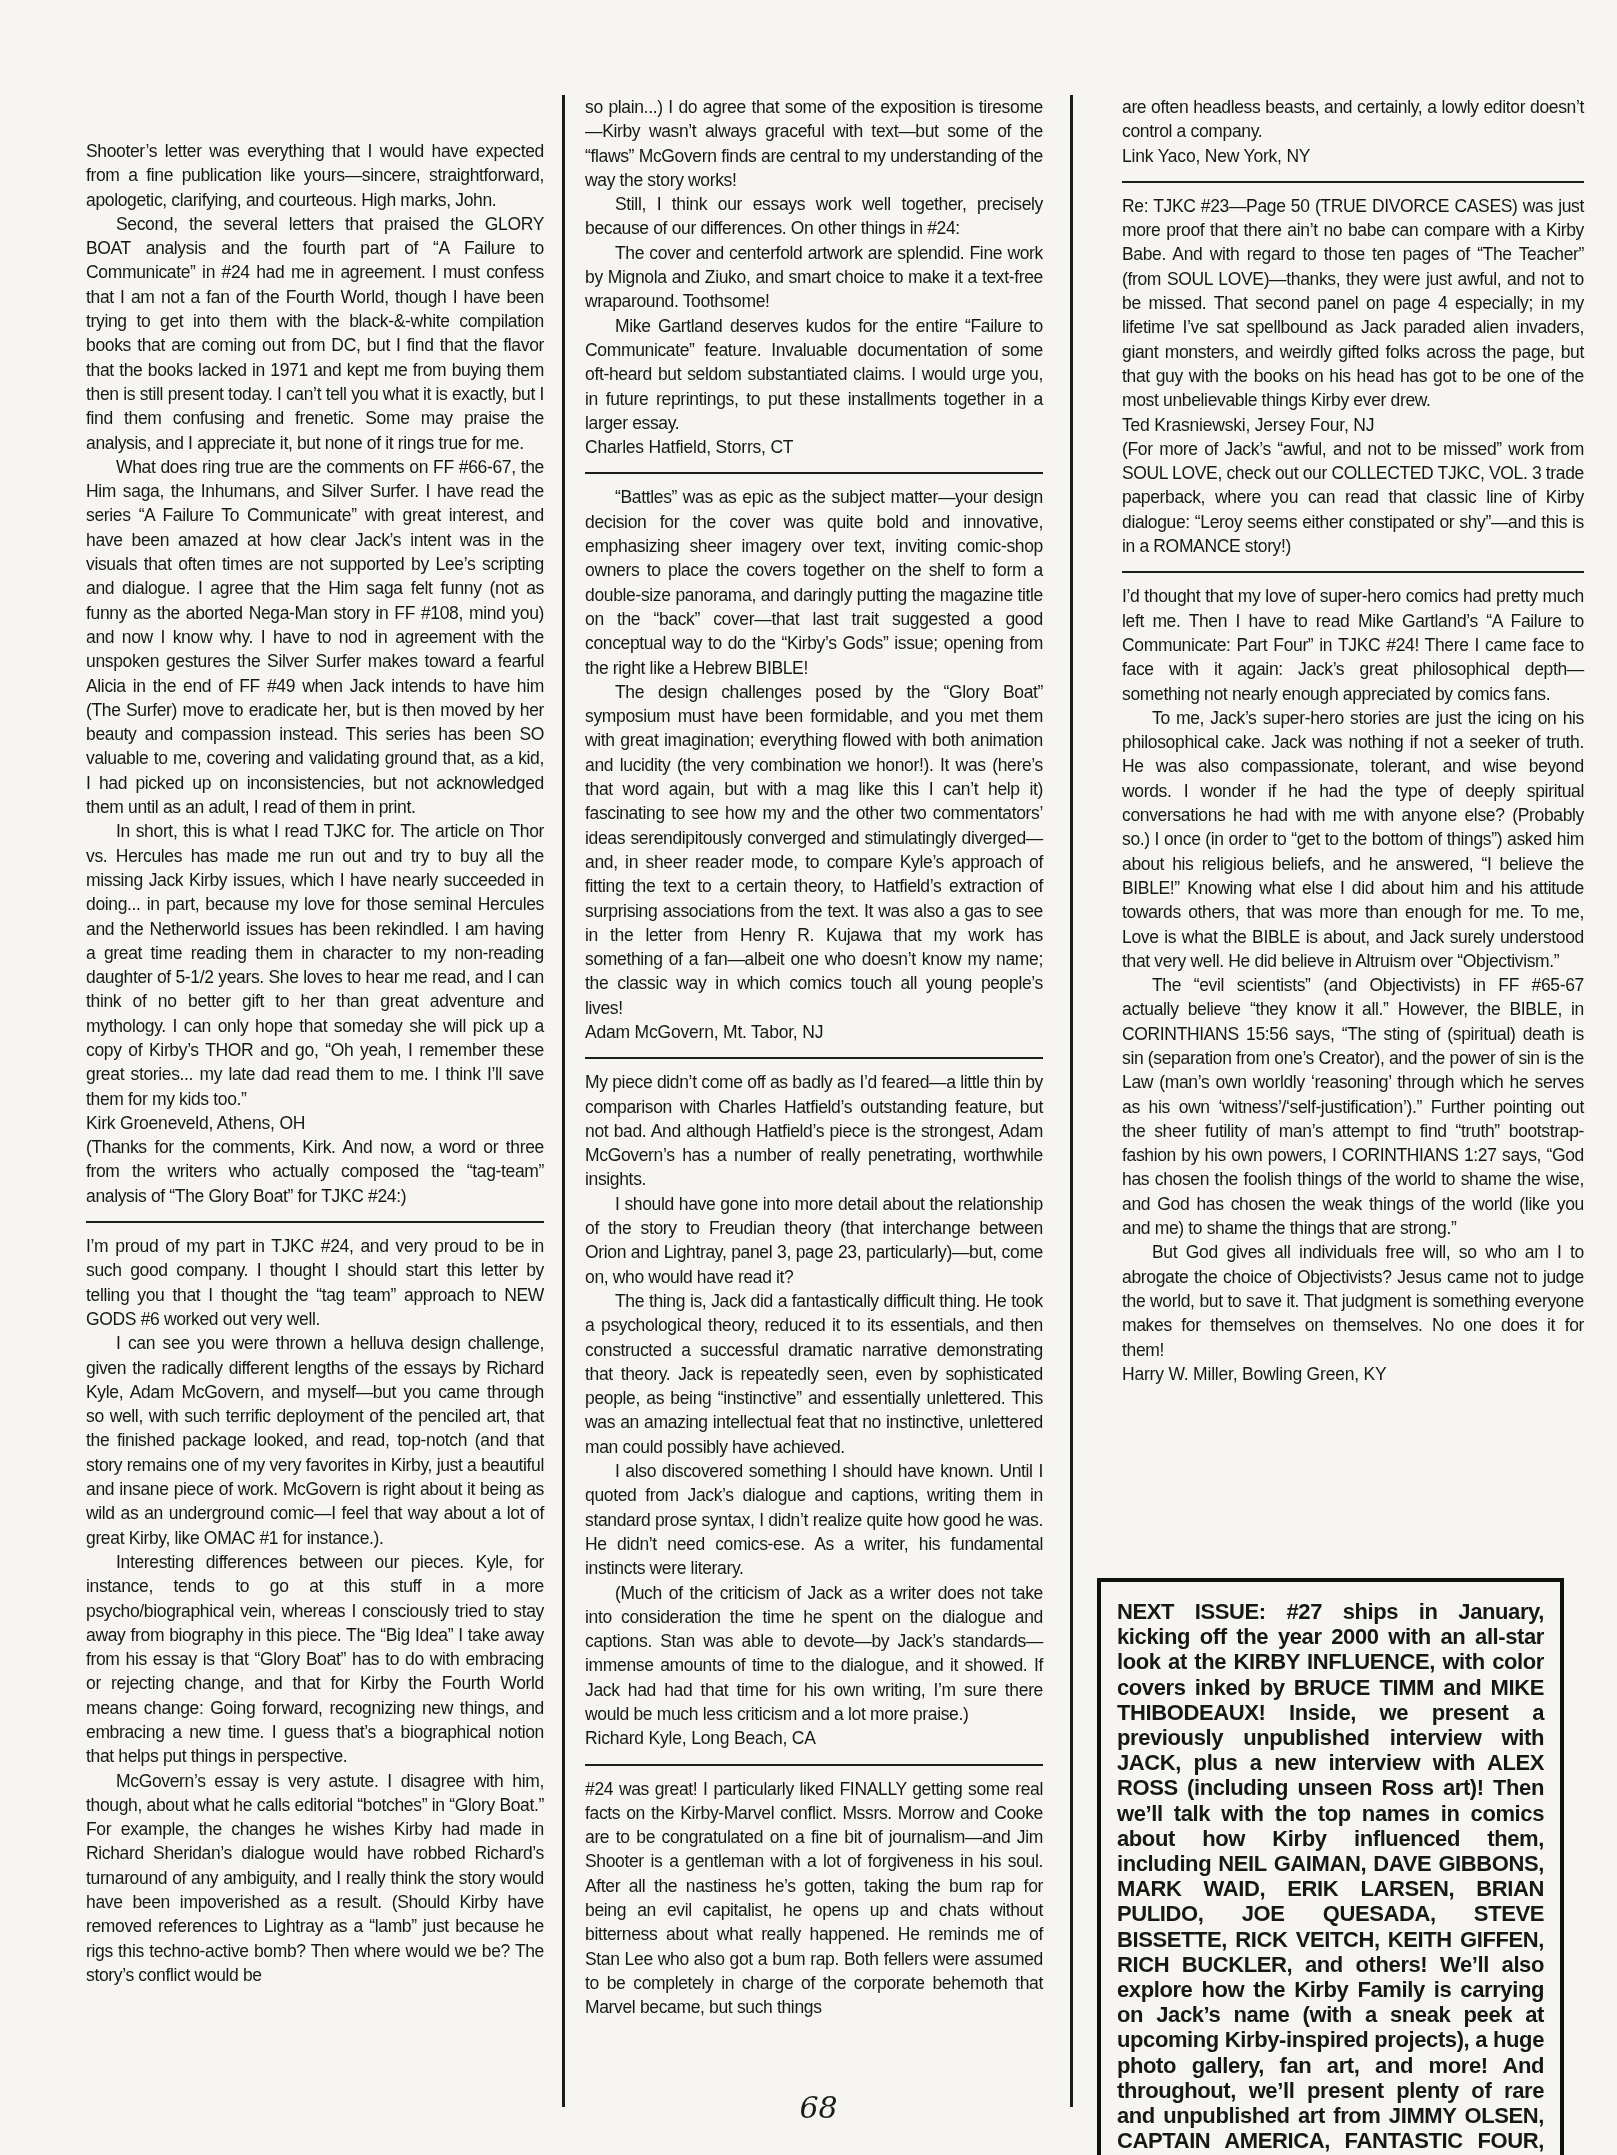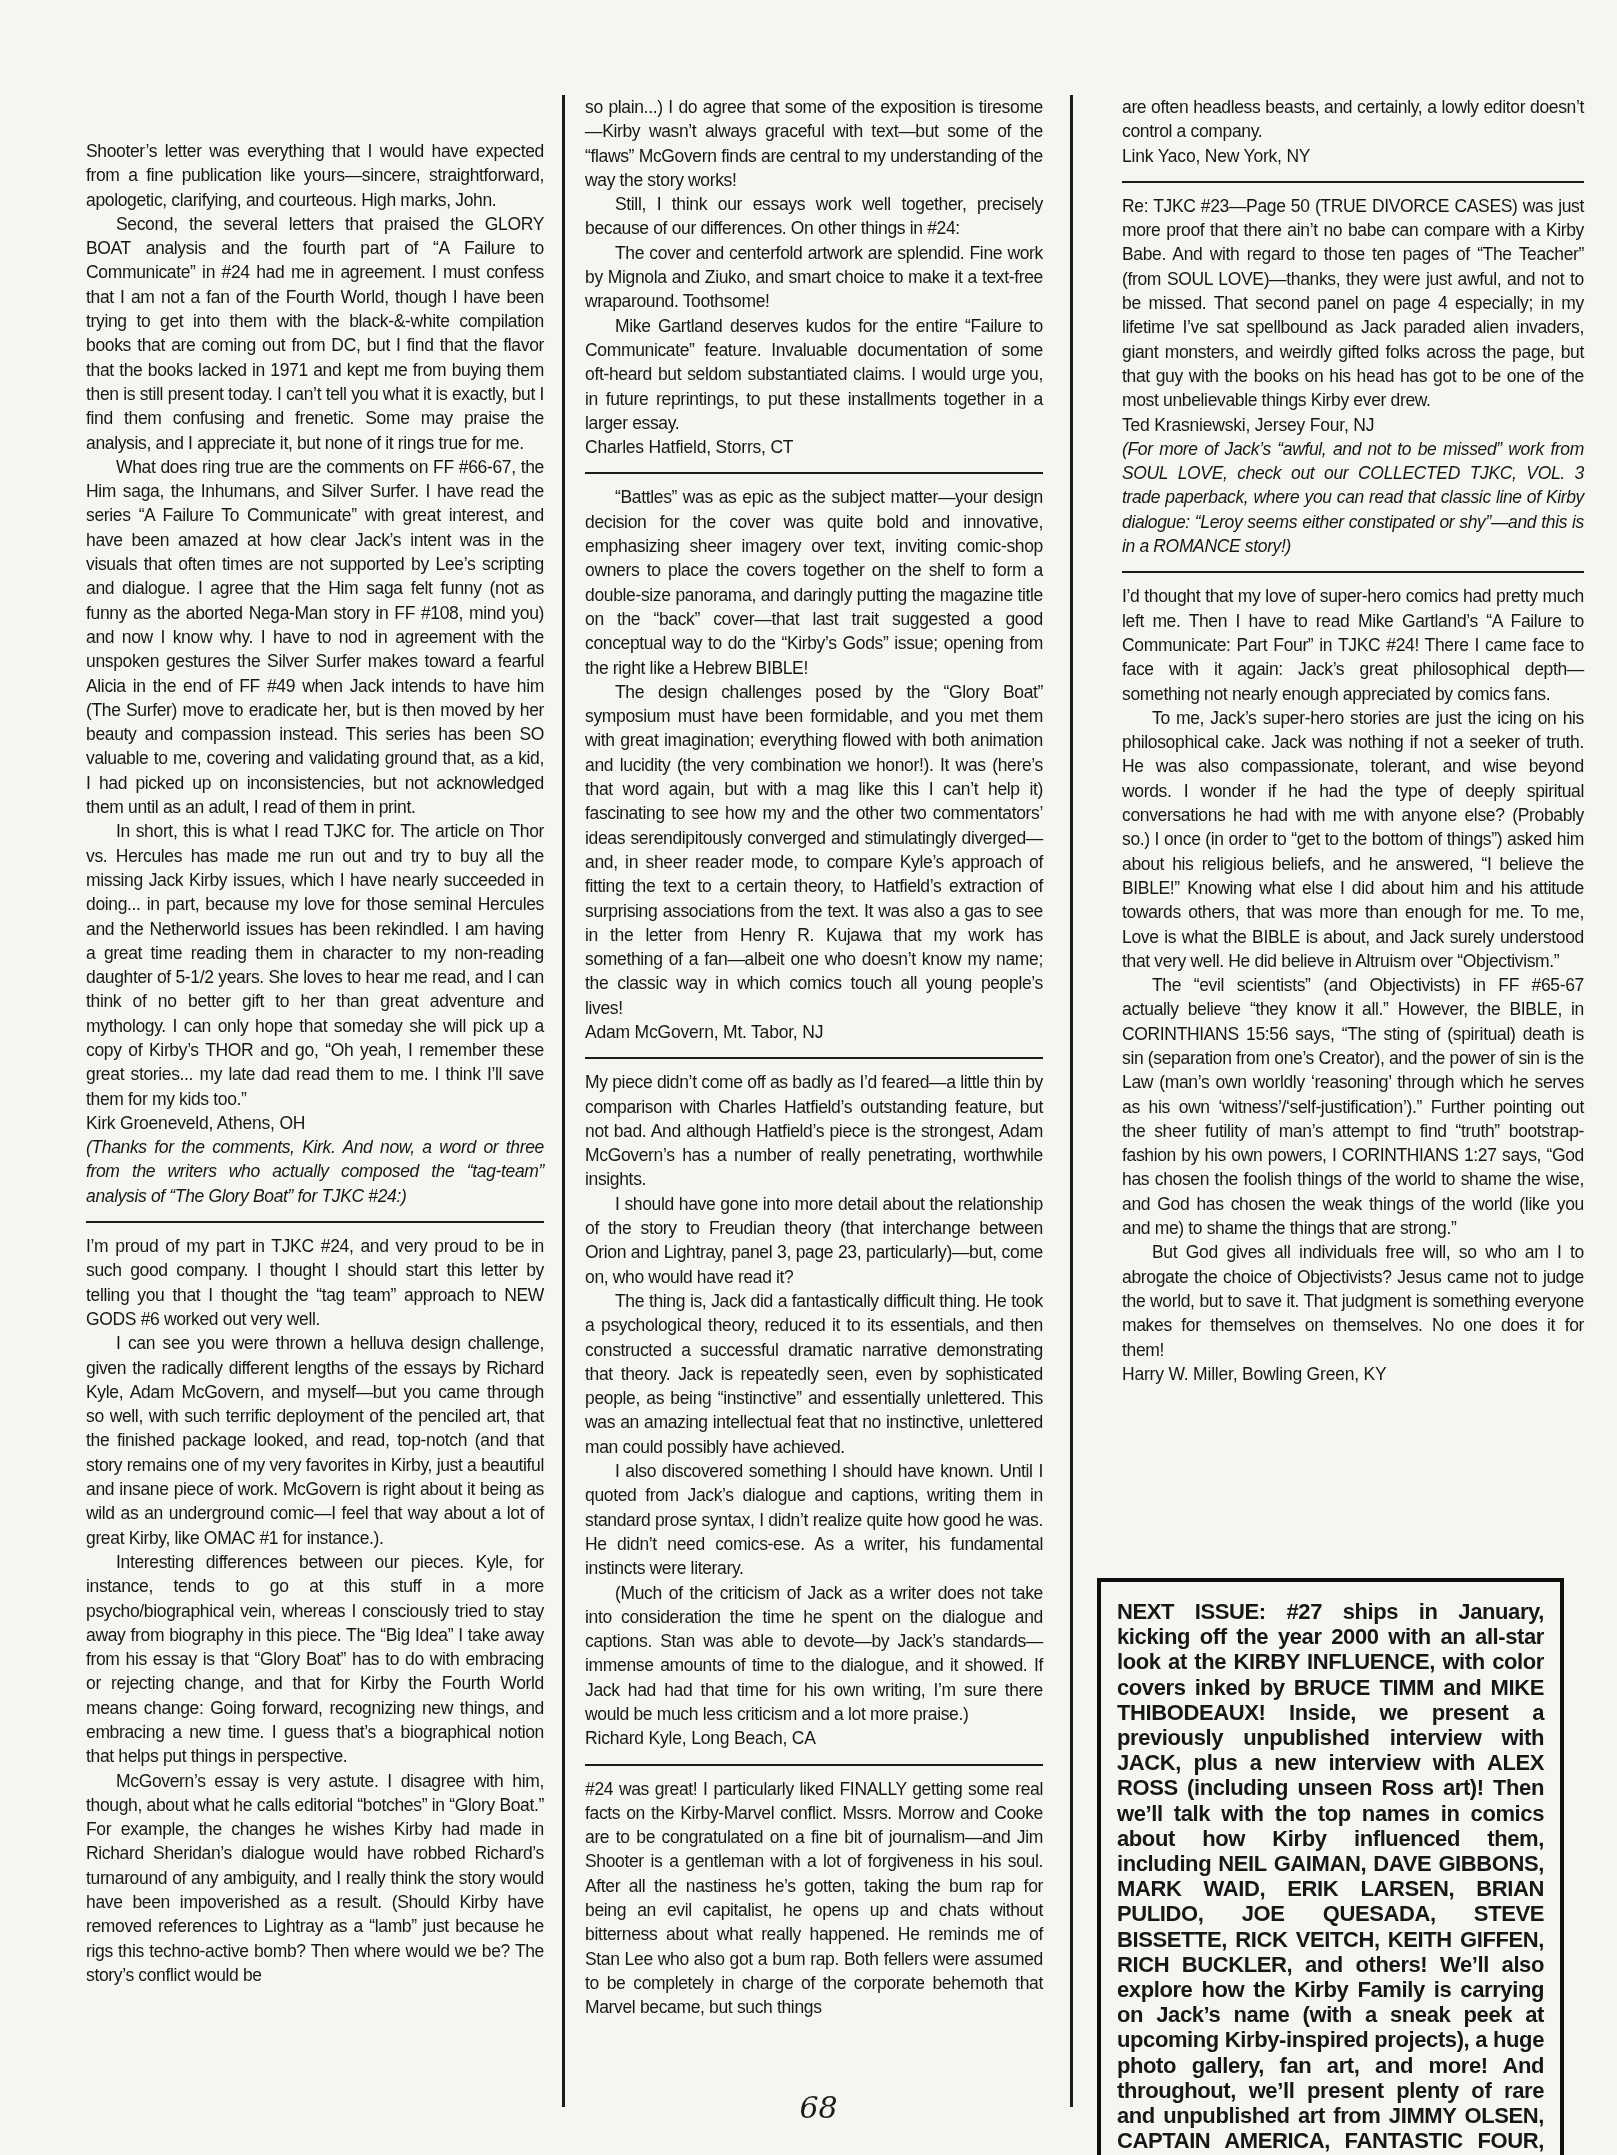--- a/index.html
+++ b/index.html
@@ -18,21 +18,21 @@
     font-size: 17.5px;
     line-height: 24.3px;
     letter-spacing: -0.35px;
   }
   #col1 { left: 86px;  width: 458px; margin-top: 44px; }
   #col2 { left: 585px; width: 458px; }
   #col3 { left: 1090px; width: 462px; margin-left: 32px; }
   .col p { margin: 0; }
   p.indent { text-indent: 30px; }
   p.sig { font-weight: 400; text-align: left; letter-spacing: -0.2px; }
-  p.note { font-style: italic; }
+  p.note { }
   hr.rule {
     border: none;
     border-top: 2px solid #1c1c1c;
     margin: 13px 0 11px 0;
     height: 0;
   }
   .vrule {
     position: absolute;
     top: 95px;
     height: 2012px;

